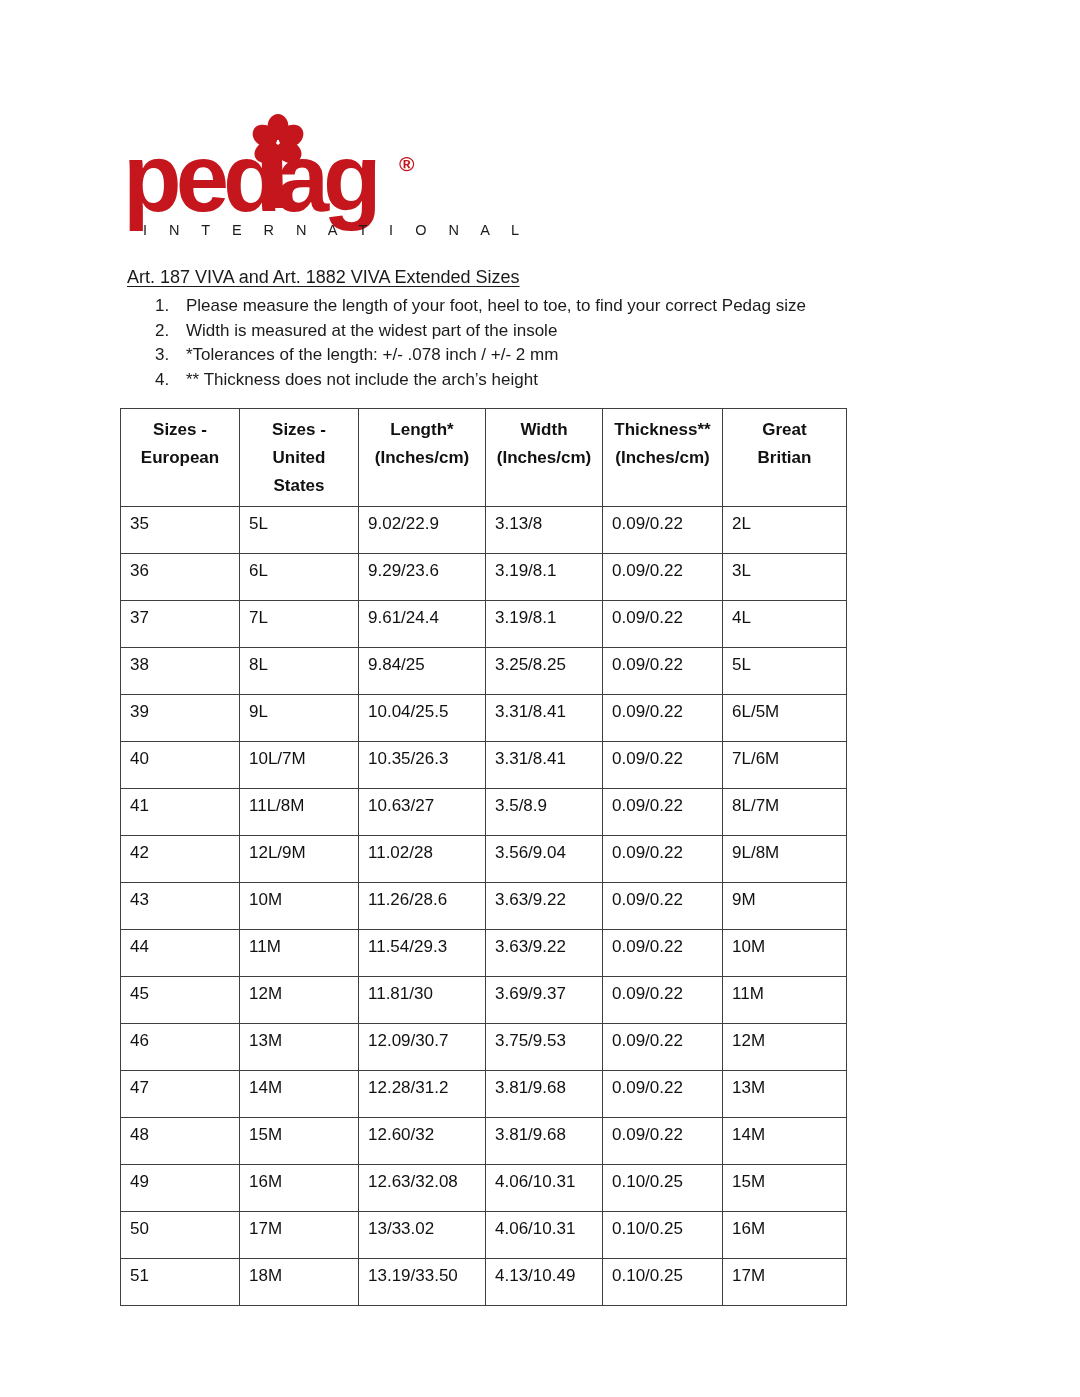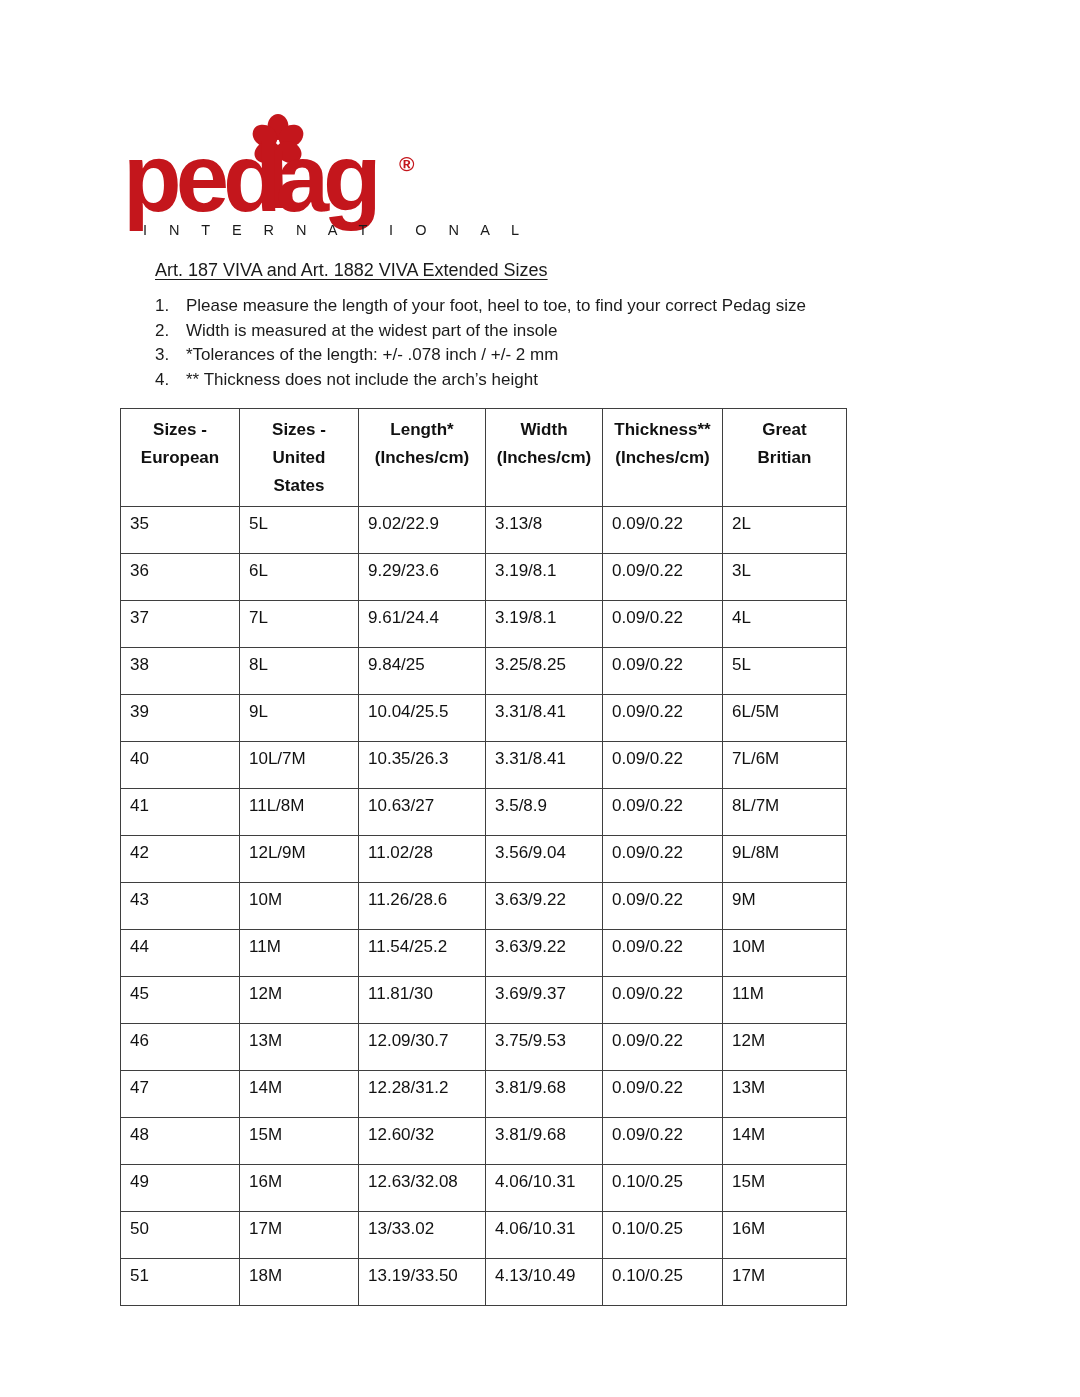--- a/index.html
+++ b/index.html
@@ -35,26 +35,25 @@
   .logo .subtitle {
     position: absolute; left: 16px; top: 106px;
     font-size: 14.5px; letter-spacing: 9px;
     color: #1b1b1b; font-weight: 400;
     white-space: nowrap;
     text-align: center;
   }
 
   
   .doc-title {
-    position: absolute; left: 127px; top: 260px;
+    position: absolute; left: 127px; top: 267px;
     font-size: 18px; font-weight: 400;
     text-decoration: underline;
     text-underline-offset: 3px;
     color: #1b1b1b;
-    margin-left: 28px;
   }
 
   
   .notes { position: absolute; left: 155px; top: 294px; }
   .note { display: flex; font-size: 17px; line-height: 24.7px; color: #1b1b1b; }
   .note .num { width: 31px; flex: 0 0 31px; }
 
   
   table.sizes {
     position: absolute; left: 120px; top: 408px;
@@ -226,21 +225,21 @@
           <td>43</td>
           <td>10M</td>
           <td>11.26/28.6</td>
           <td>3.63/9.22</td>
           <td>0.09/0.22</td>
           <td>9M</td>
         </tr>
         <tr>
           <td>44</td>
           <td>11M</td>
-          <td>11.54/25.2</td>
+          <td>11.54/29.3</td>
           <td>3.63/9.22</td>
           <td>0.09/0.22</td>
           <td>10M</td>
         </tr>
         <tr>
           <td>45</td>
           <td>12M</td>
           <td>11.81/30</td>
           <td>3.69/9.37</td>
           <td>0.09/0.22</td>

